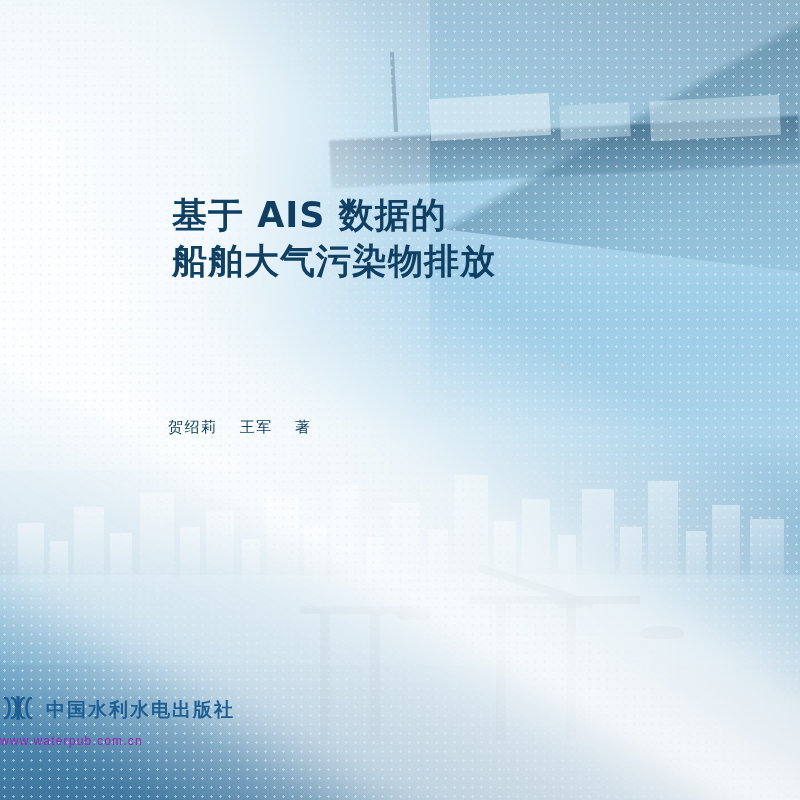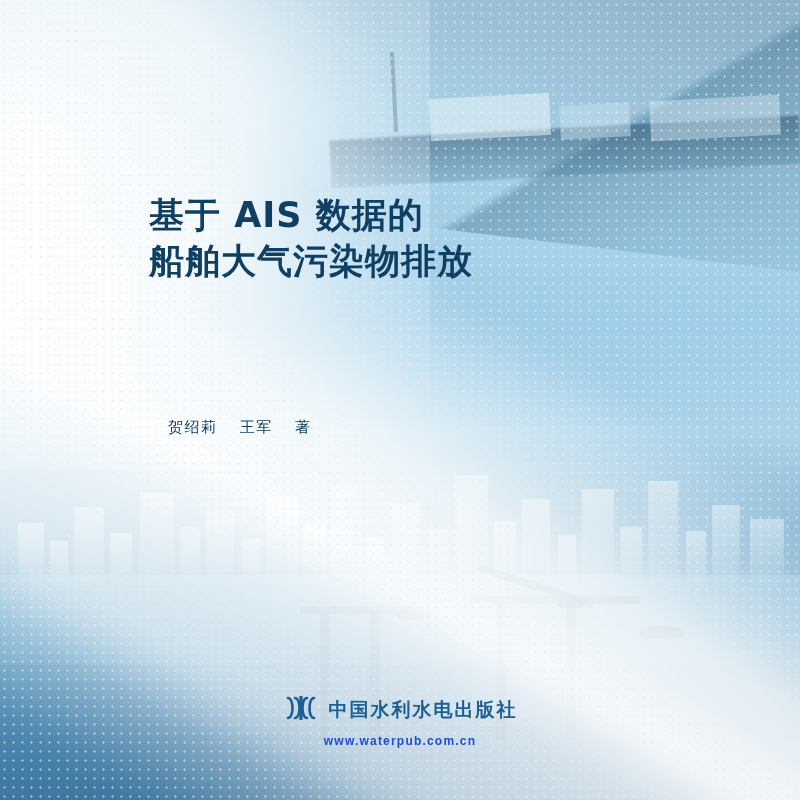--- a/index.html
+++ b/index.html
@@ -151,21 +151,21 @@
     position: absolute;
     inset: 0;
     background-image: radial-gradient(rgba(120,175,210,.30) 1.1px, rgba(0,0,0,0) 1.3px);
     background-size: 9px 9px;
     opacity: .6;
   }
 
   
   .title-block {
     position: absolute;
-    left: 149px;
+    left: 172px;
     top: 192px;
     width: 520px;
   }
   .title-line {
     font-family: "DejaVu Sans", "Liberation Sans", sans-serif;
     font-weight: 700;
     font-size: 35px;
     line-height: 46px;
     letter-spacing: 1px;
     color: #0f3f63;
@@ -193,42 +193,42 @@
   }
   .authors span { margin-right: 16px; }
 
   
   .publisher {
     position: absolute;
     left: 0; right: 0;
     bottom: 52px;
     display: flex;
     flex-direction: column;
-    align-items: center;
+    align-items: flex-start;
     gap: 7px;
   }
   .pub-row {
     display: flex;
     align-items: center;
     gap: 10px;
   }
   .pub-name {
     font-family: "DejaVu Sans", "Liberation Sans", sans-serif;
     font-size: 19px;
     font-weight: 700;
     letter-spacing: 2px;
     color: #1d5f94;
     white-space: nowrap;
   }
   .pub-url {
     font-family: "Liberation Sans", sans-serif;
     font-size: 12px;
-    font-weight: 700;
+    font-weight: 400;
     letter-spacing: 1.2px;
-    color: #1d4ed8;
+    color: #a21caf;
   }
 </style>
 </head>
 <body>
 
 <div class="cover">
 
   <div class="layer bg-base"></div>
 
   <div class="layer bg-ship"></div>

